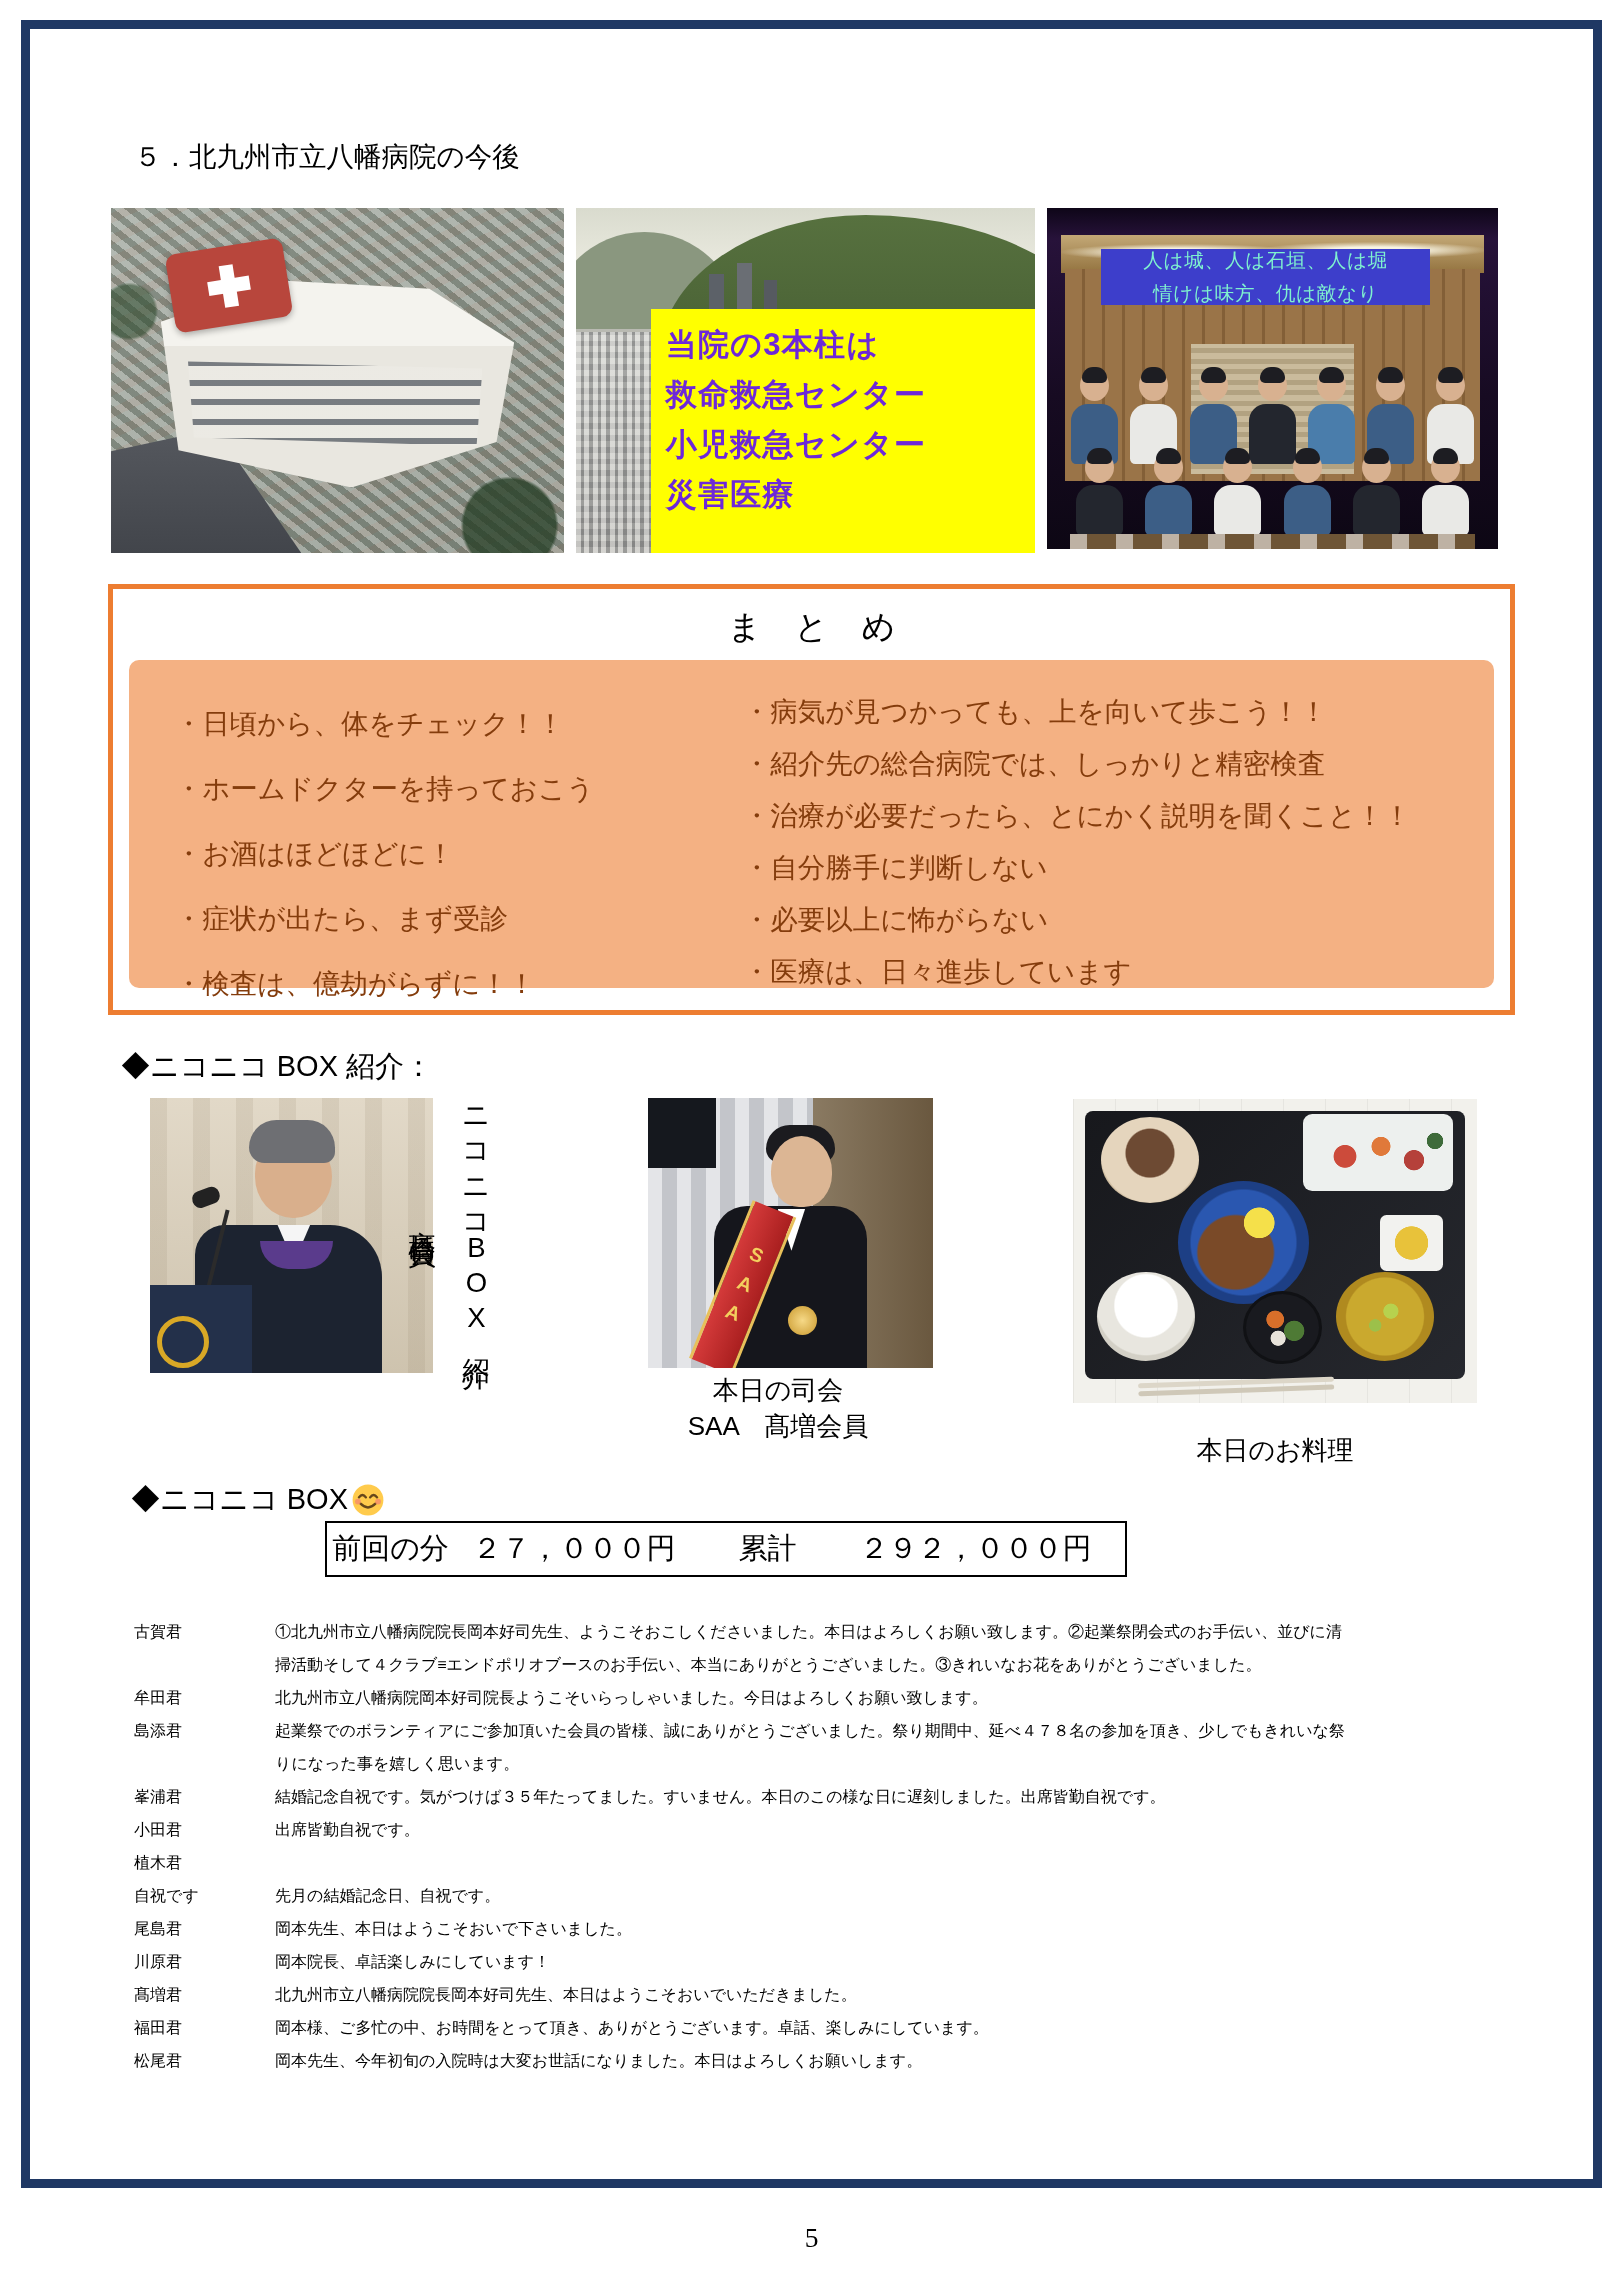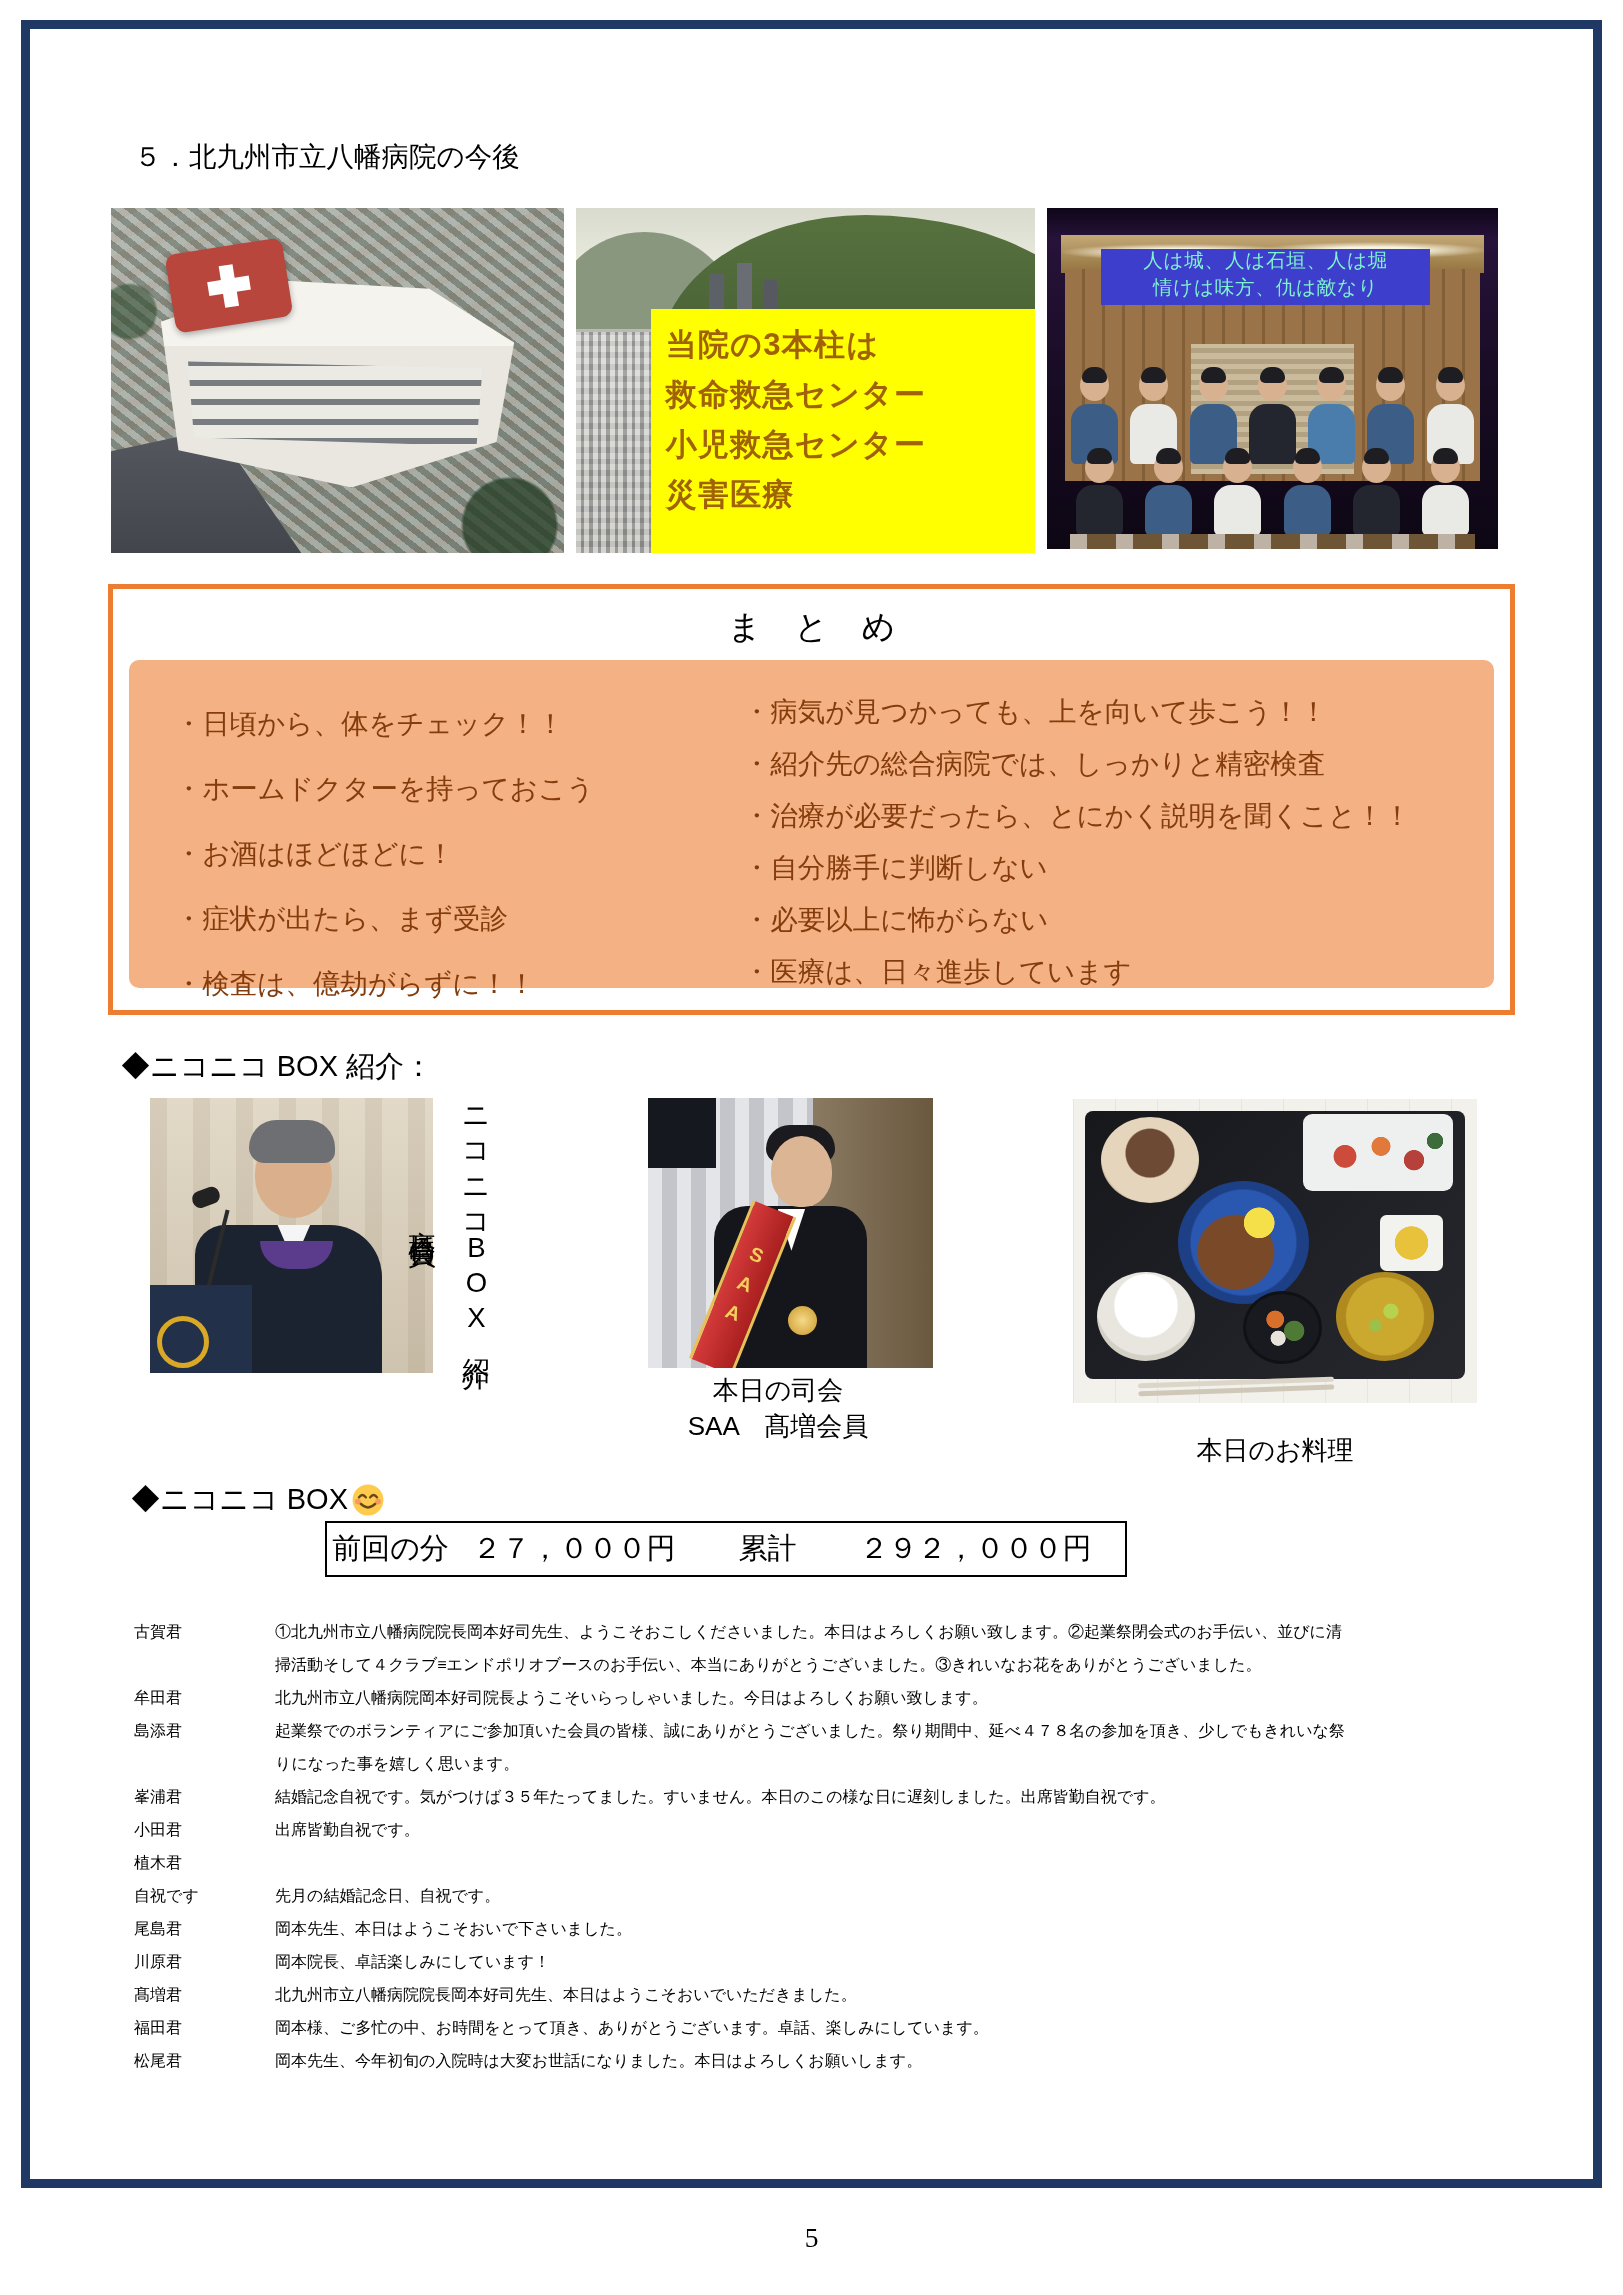--- a/index.html
+++ b/index.html
@@ -42,36 +42,36 @@
   .pb-mtn{left:18%;top:2%;width:100%;height:44%;background:linear-gradient(#57713f,#475f33);
      border-radius:45% 55% 0 0/95% 100% 0 0;}
   .pb-city{left:0;top:36%;width:100%;height:64%;background:
      repeating-linear-gradient(90deg, rgba(255,255,255,.45) 0 4.6px, rgba(110,112,118,.35) 4.6px 8.5px),
      repeating-linear-gradient(0deg, rgba(255,255,255,.18) 0 5.9px, rgba(80,80,90,.18) 5.9px 11.8px),
      linear-gradient(#b9bab2,#a09f97);}
   .pb-tower1{left:29%;top:19%;width:3.2%;height:24%;background:#5c6168;}
   .pb-tower2{left:35%;top:16%;width:3.4%;height:27%;background:#6a6e74;}
   .pb-tower3{left:41%;top:21%;width:2.8%;height:22%;background:#565a60;}
   .pb-overlay{left:16.4%;top:29.4%;right:0;bottom:0;background:#FFFF00;padding:10.5px 14.4px;}
-  .pb-overlay div{font-size:31px;font-weight:700;line-height:50px;color:#a16207;letter-spacing:1.3px;}
+  .pb-overlay div{font-size:31px;font-weight:700;line-height:50px;color:#6d28d9;letter-spacing:1.3px;}
 
   
   .photo-c{left:1047px;top:208px;width:451px;height:341px;
      background:linear-gradient(180deg,#0e0618 0%,#27123a 9%,#170b22 55%,#0d0714 100%);}
   .pc-ceiling{left:3%;top:8%;width:94%;height:11%;background:
      radial-gradient(ellipse at 28% 45%, rgba(255,253,238,.95) 0 11%, transparent 28%),
      radial-gradient(ellipse at 74% 40%, rgba(255,253,238,.9) 0 10%, transparent 26%),
      linear-gradient(#c3a876,#93733f);}
   .pc-wall{left:4%;top:18%;width:92%;height:62%;background:
      repeating-linear-gradient(90deg,#9a7448 0 17px,#835f37 17px 20px),
      linear-gradient(#a07a4c,#7d5c36);}
   .pc-blind{left:32%;top:40%;width:36%;height:38%;background:
      repeating-linear-gradient(0deg,#cabb9c 0 5.2px,#b2a281 5.2px 10.5px);}
   .pc-banner{left:12%;top:12%;width:73%;height:16.5%;background:#3D3ECB;
-     display:flex;flex-direction:column;justify-content:flex-start;gap:3.9px;}
+     display:flex;flex-direction:column;justify-content:space-between;gap:3.9px;}
   .pc-banner div{font-family:"Liberation Serif",serif;font-size:19.6px;line-height:23.6px;
      color:#7FF2CF;text-align:center;letter-spacing:0.7px;}
   .pc-row{position:absolute;display:flex;justify-content:space-around;left:4%;right:4%;}
   .pc-row.back{bottom:25%;}
   .pc-row.front{bottom:4%;}
   .person{position:relative;width:48px;}
   .head{position:relative;width:29px;height:31px;background:#d8b190;border-radius:50%;margin:0 auto;}
   .head::before{content:"";position:absolute;top:-3.3px;left:2px;right:2px;height:15.7px;
      background:#1d1d22;border-radius:14.4px 14.4px 6.5px 6.5px;}
   .torso{width:47px;height:60px;border-radius:17px 17px 5.2px 5.2px;margin:2.6px auto 0;}

